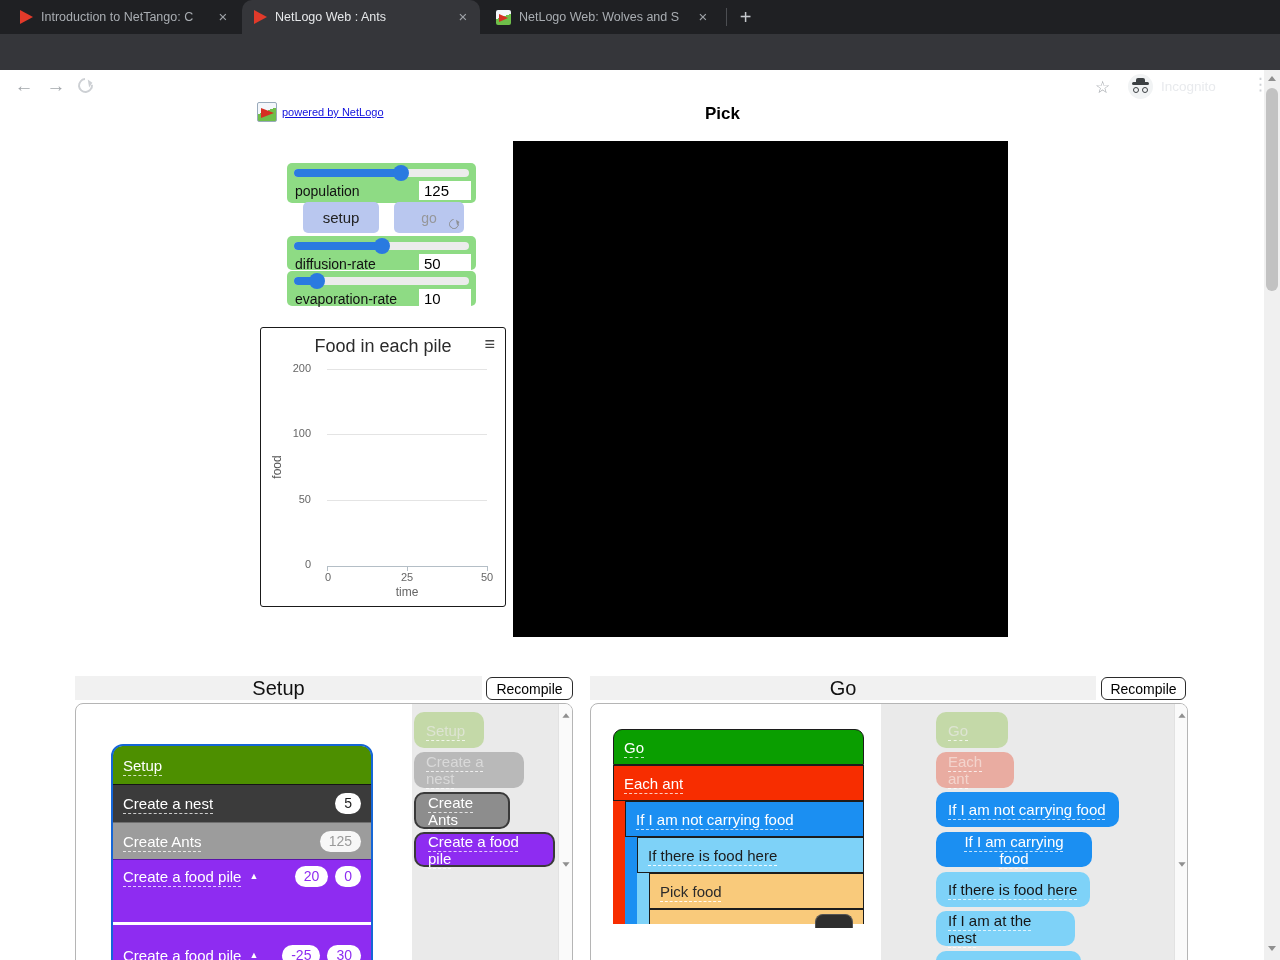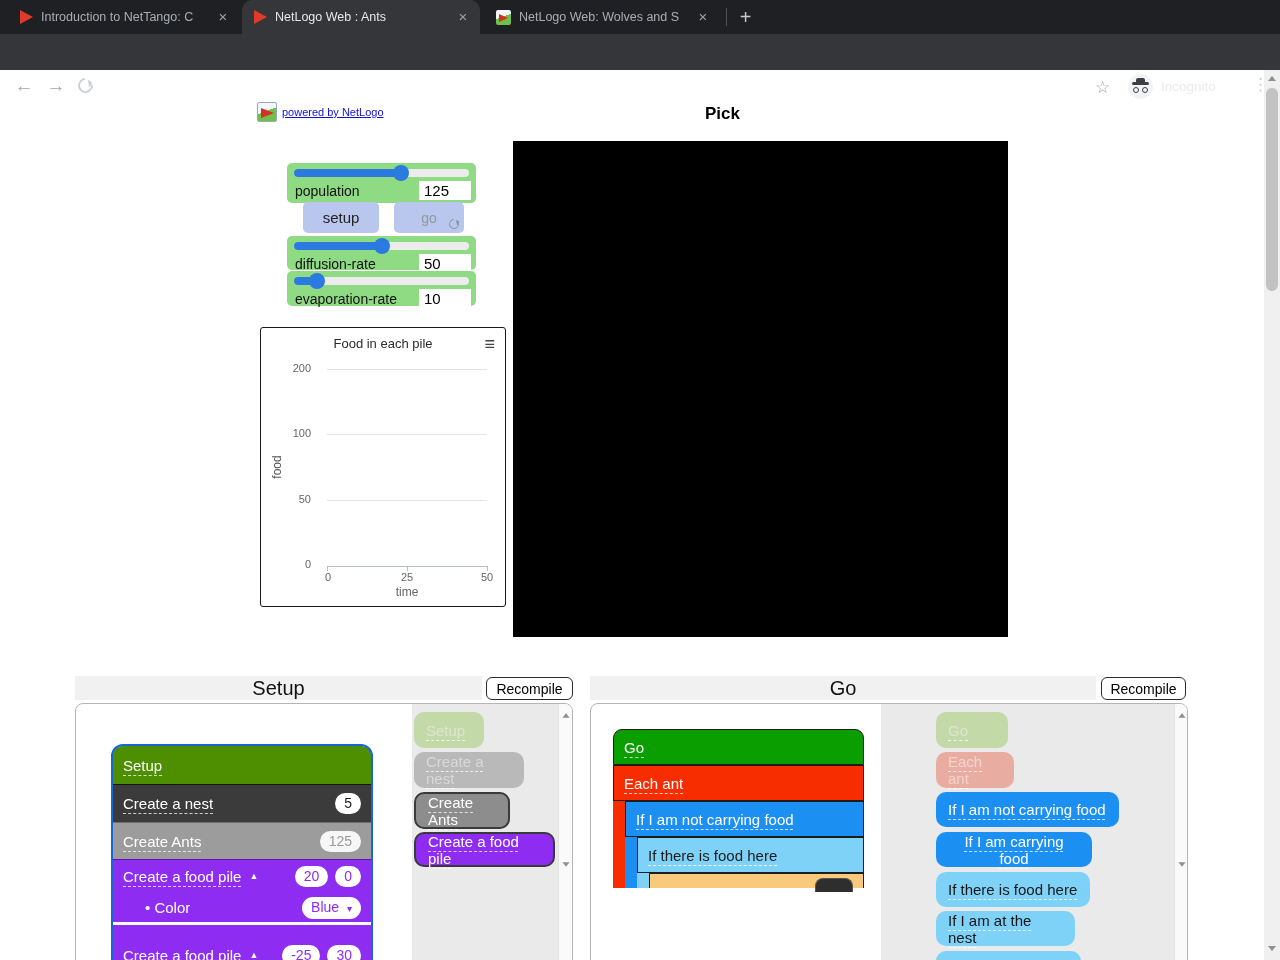--- a/index.html
+++ b/index.html
@@ -86,21 +86,21 @@
   #setup-btn { left:303px; top:202px; width:76px; height:31px; font-size:15px; color:#222; }
   #go-btn { left:394px; top:202px; width:70px; height:31px; font-size:14px; color:#96979a; }
   .mini-reload { position:absolute; right:5px; bottom:4px; width:10px; height:10px; border:1.8px solid #8d9095;
                  border-radius:50%; border-top-color:transparent; transform:rotate(40deg); }
   .mini-reload:after { content:''; position:absolute; top:-4px; right:-2px;
                  border:3px solid transparent; border-bottom-color:#8d9095; transform:rotate(40deg); }
 
   
   #chart { left:260px; top:327px; width:246px; height:280px; background:#fff;
            border:1.5px solid #1a1a1a; border-radius:3px; }
-  #chart-title { position:absolute; top:8px; left:0; width:100%; text-align:center; font-size:13px; color:#2b2b2b; }
+  #chart-title { position:absolute; top:8px; left:0; width:100%; text-align:center; font-size:18px; color:#2b2b2b; }
   #chart-menu { position:absolute; top:6px; right:10px; font-size:18px; color:#444; }
   .gridline { position:absolute; left:66px; width:160px; height:1px; background:#e4e4e4; }
   .x-axis { position:absolute; left:66px; width:161px; height:1px; background:#b4bec6; }
   .x-stub { position:absolute; width:1px; height:4px; background:#b4bec6; }
   .ytick { position:absolute; left:0; width:50px; text-align:right; font-size:11px; color:#666; }
   .xtick { position:absolute; width:30px; text-align:center; font-size:11px; color:#666; }
   #chart-xlabel { position:absolute; left:66px; top:257px; width:160px; text-align:center; font-size:12px; color:#666; }
   #chart-ylabel { position:absolute; left:-14px; top:132px; width:60px; text-align:center; font-size:12px; color:#555;
                   transform:rotate(-90deg); }
 
@@ -311,27 +311,20 @@
       <span class="blk-label">Create Ants</span>
       <span class="pill first ink-gray">125</span>
     </div>
     <div id="pile1" class="blk-pile">
       <div class="prow">
         <span class="blk-label">Create a food pile</span>
         <span class="collapse-arrow">▲</span>
         <span class="pill first ink-purple">20</span>
         <span class="pill ink-purple">0</span>
       </div>
-      <div class="prow second">
-        <span class="indent">• Color</span>
-        <span class="pill first ink-purple">
-          <span>Blue</span>
-          <span class="dd-arrow">▾</span>
-        </span>
-      </div>
     </div>
     <div id="pile2" class="blk-pile">
       <span class="blk-label">Create a food pile</span>
       <span class="collapse-arrow">▲</span>
       <span class="pill first ink-purple">-25</span>
       <span class="pill ink-purple">30</span>
     </div>
   </div>
 
   <div class="pblk dis-green" style="left:338px;top:8px;width:70px;height:36px;">
@@ -371,20 +364,23 @@
         <div>
           <div class="gheader blk-ifnot">
             <span class="blk-label">If I am not carrying food</span>
           </div>
           <div class="cbody-blue">
             <div>
               <div class="gheader blk-lblue">
                 <span class="blk-label">If there is food here</span>
               </div>
               <div class="cbody-lblue">
+                <div class="gheader blk-tan">
+                  <span class="blk-label">Pick food</span>
+                </div>
                 <div class="blk-partial">
                   <span class="dark-pill"></span>
                 </div>
               </div>
             </div>
           </div>
         </div>
       </div>
     </div>
   </div>

